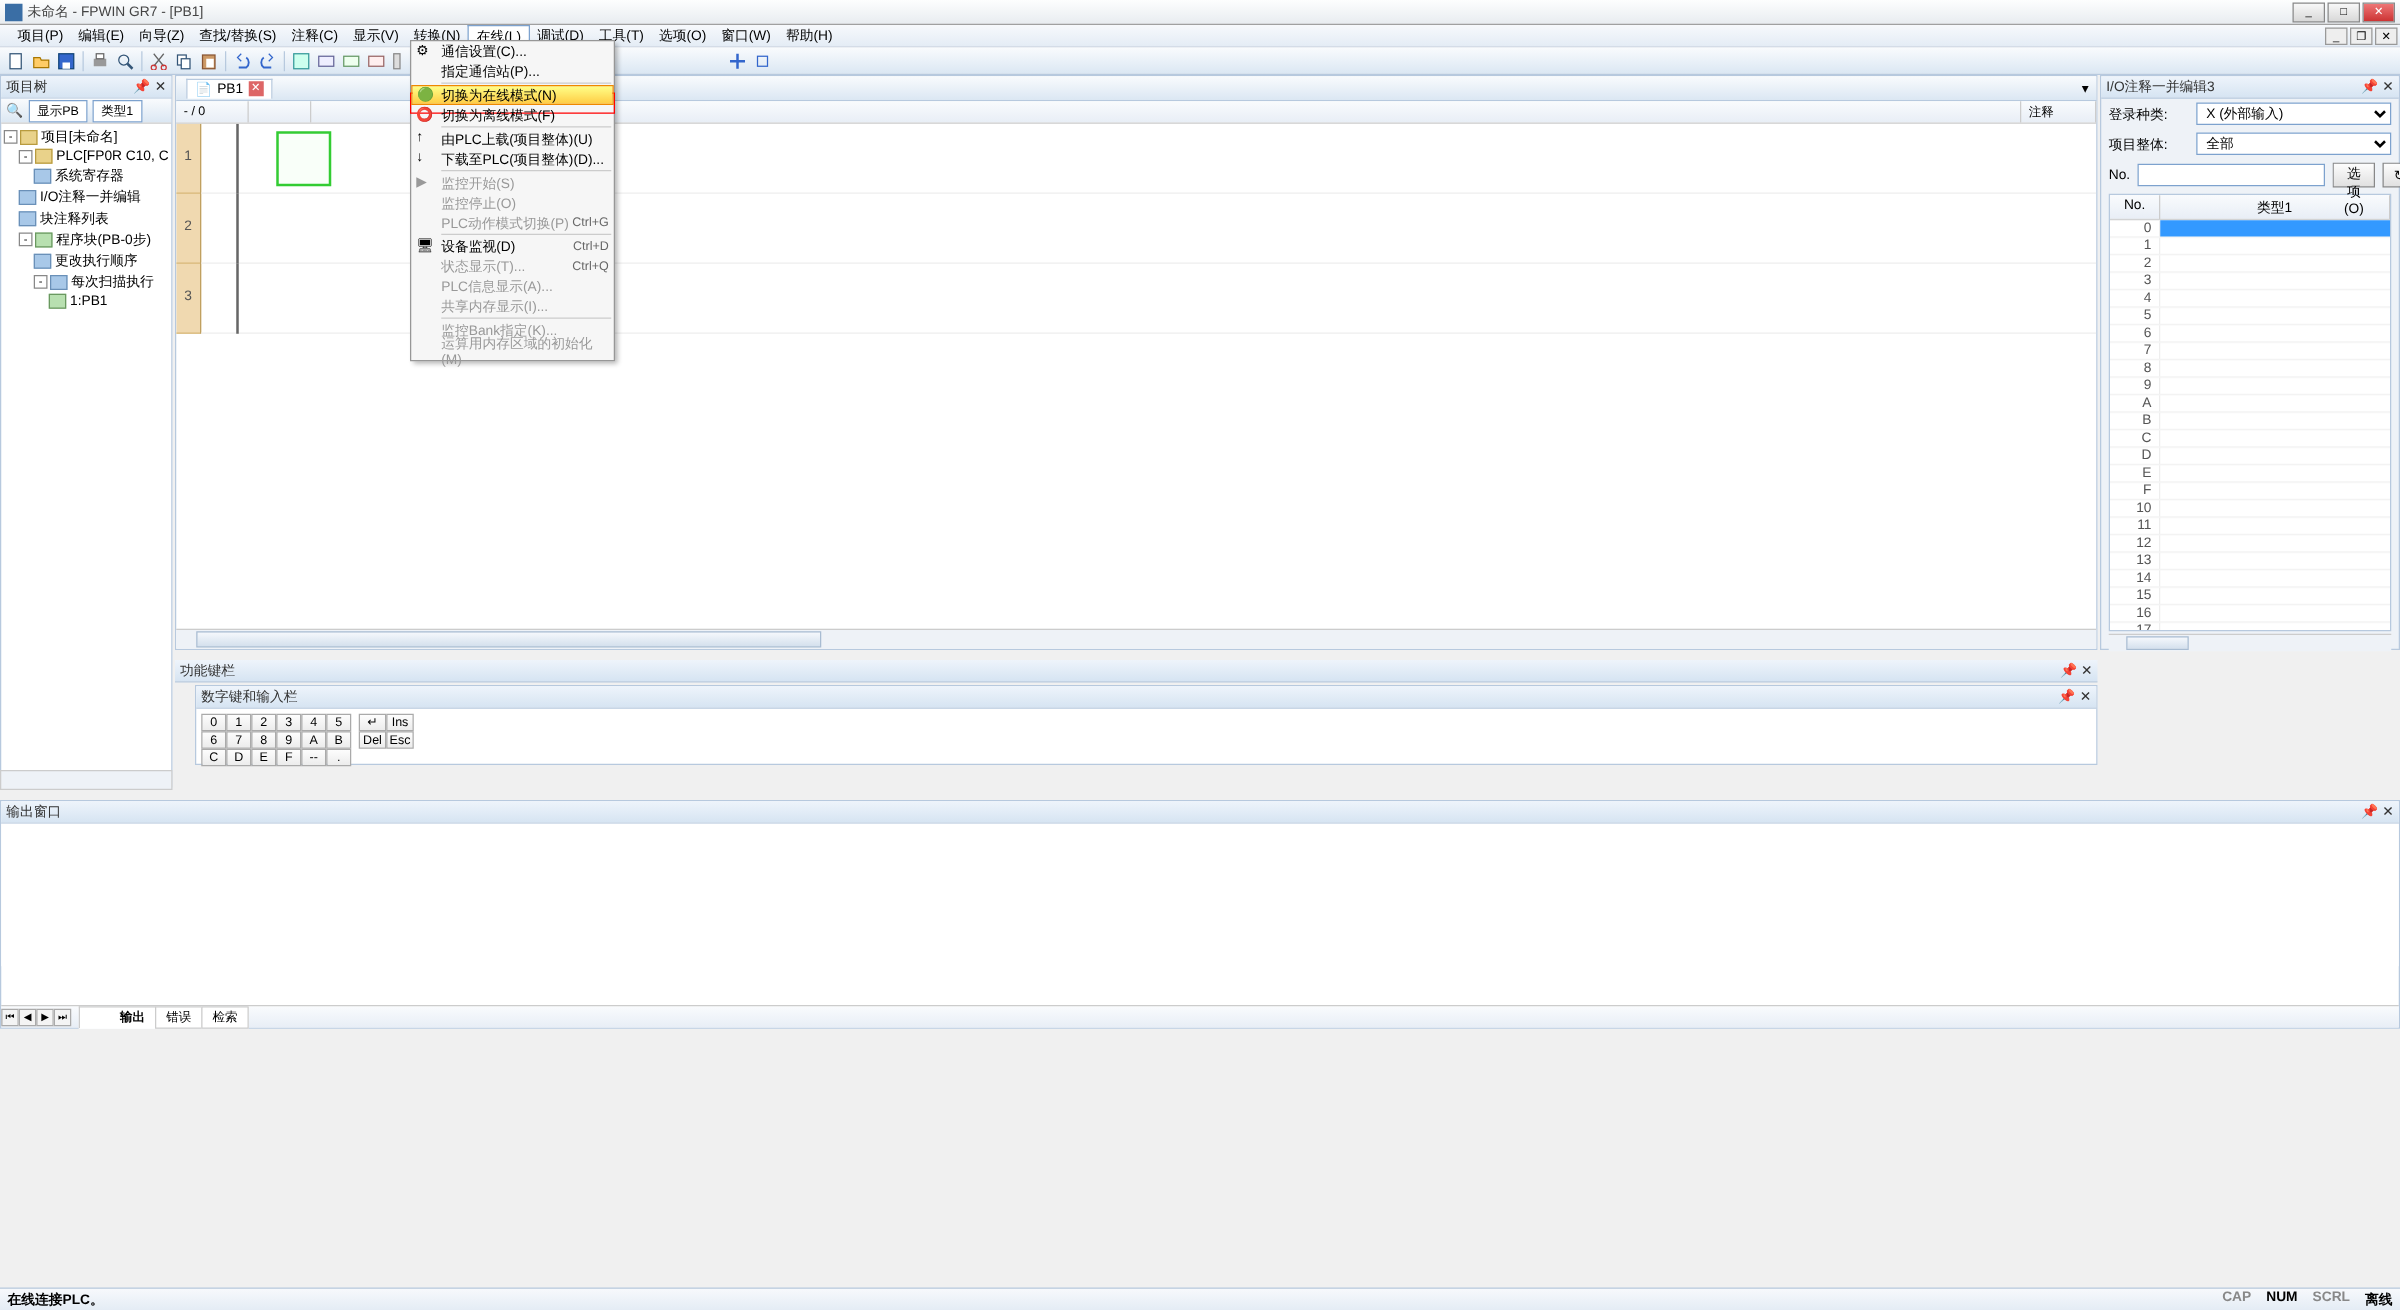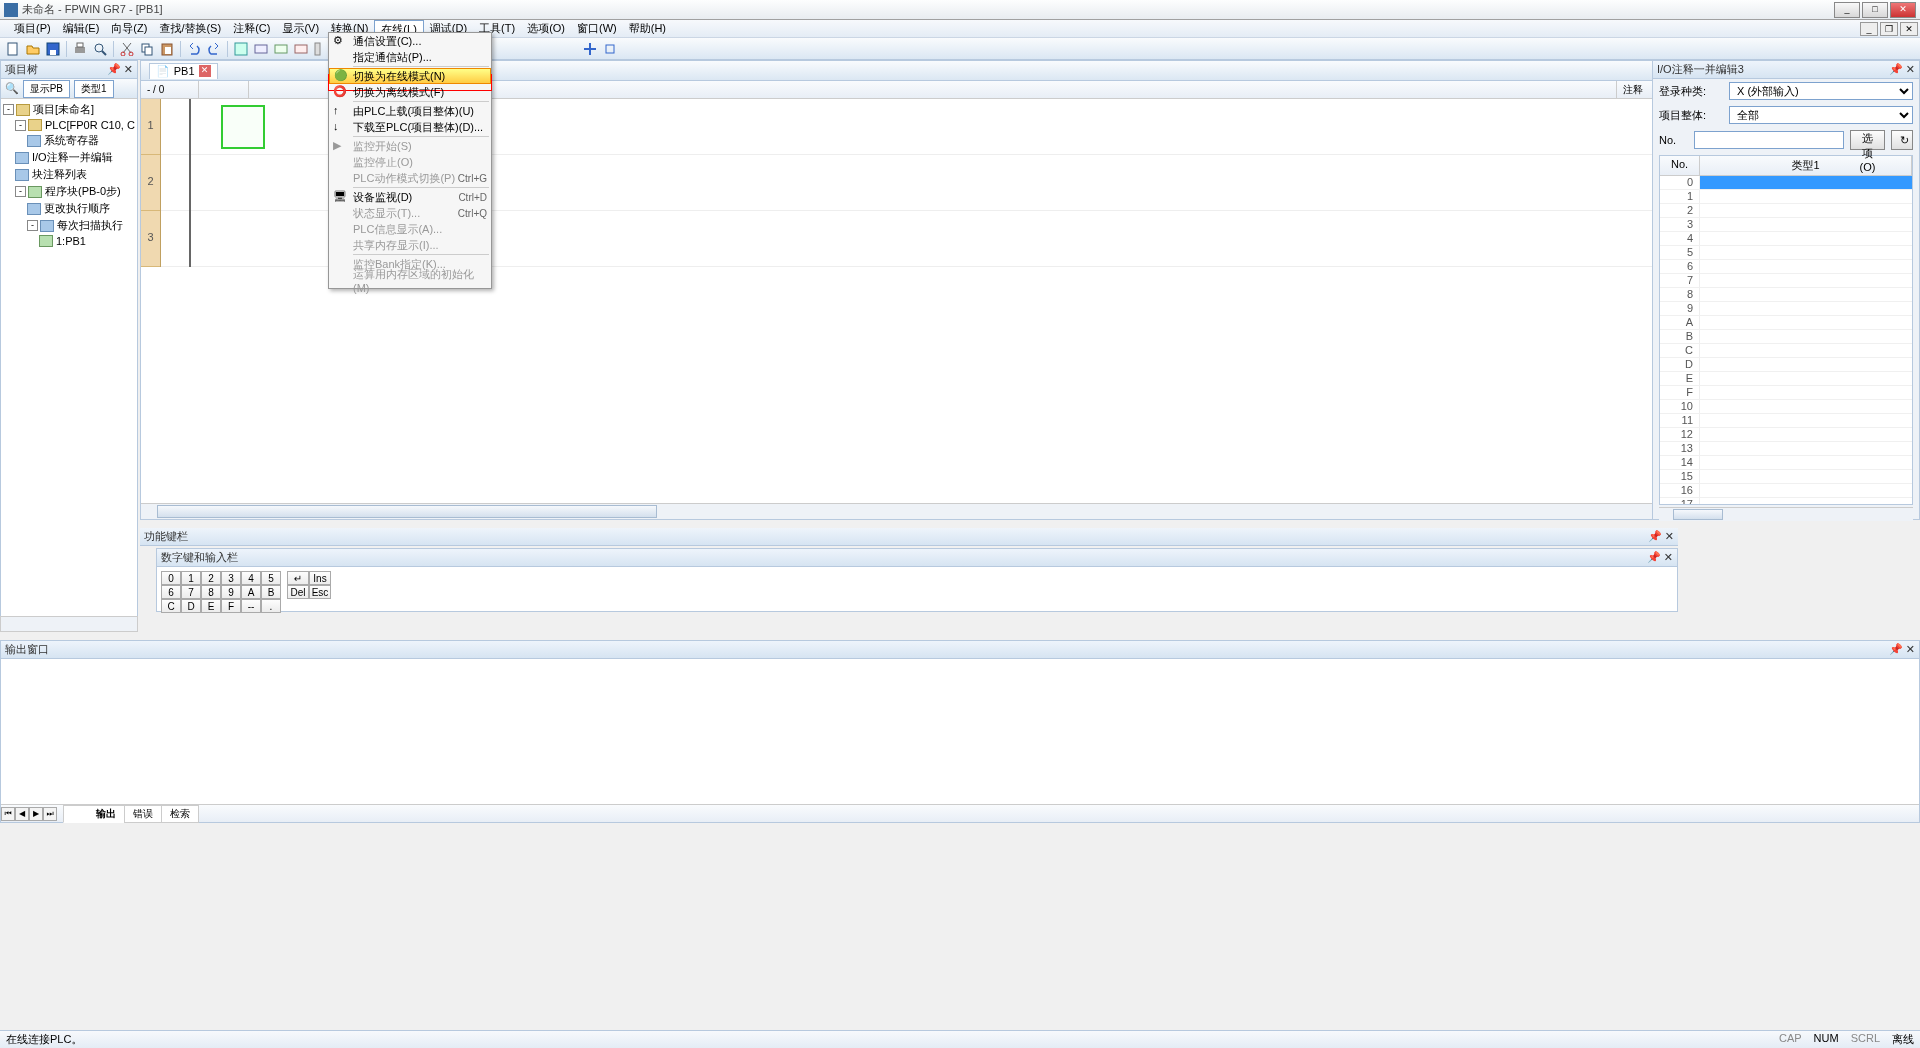--- a/index.html
+++ b/index.html
@@ -67,21 +67,21 @@
 .dropdown .dd-item.disabled { color: #999; }
 .dropdown .dd-icon { position: absolute; left: 4px; width: 14px; height: 14px; }
 .dropdown .dd-sep { height: 1px; background: #ccc; margin: 1px 2px 1px 24px; }
 .dropdown .dd-shortcut { margin-left: auto; color: #666; font-size: 10px; }
 .dropdown .dd-outline { position:absolute; left:-1px; right:-1px; top:41px; height:17px; border:1px solid #f00; pointer-events:none;}
 
 
 .annotation { position: absolute; top: 72px; left: 520px; color: #d00; font-size: 14px; font-family: "SimSun"; }
 
 
-.io-panel { position: absolute; top: 60px; right: 0; width: 268px; height: 460px; background: #eef2f7; border: 1px solid #b7c9de; }
+.io-panel { position: absolute; top: 60px; right: 0; width: 240px; height: 460px; background: #eef2f7; border: 1px solid #b7c9de; }
 .io-form-row { display: flex; align-items: center; padding: 3px 6px; gap: 6px; }
 .io-form-row label { width: 64px; }
 .io-form-row select, .io-form-row input { flex: 1; height: 18px; border: 1px solid #7da2ce; background: #fff; padding: 0 3px; font-size: 11px; }
 .io-btn { height: 20px; padding: 0 8px; border: 1px solid #888; background: linear-gradient(#fdfdfd,#e0e0e0); cursor: pointer; }
 .io-refresh { width: 22px; }
 .io-table { margin: 2px 6px; border: 1px solid #b7c9de; background: #fff; height: 350px; overflow: auto; }
 .io-th { display: flex; background: linear-gradient(#f9fbfd,#e8eef6); border-bottom: 1px solid #ccc; }
 .io-th-cell { padding: 2px 4px; border-right: 1px solid #ccc; text-align: center; }
 .io-tr { display: flex; border-bottom: 1px solid #f0f0f0; height: 14px; }
 .io-td-no { width: 40px; text-align: right; padding-right: 6px; border-right: 1px solid #eee; color: #555; }
@@ -104,21 +104,21 @@
 
 
 .output-panel { position: absolute; top: 640px; left: 0; right: 0; height: 183px; background: #fff; border: 1px solid #b7c9de; }
 .output-tabs { position: absolute; left: 0; right: 0; bottom: 0; height: 18px; background: linear-gradient(#f9fbfd,#e8eef6); display: flex; align-items: center; border-top: 1px solid #ccc;}
 .output-nav { display:flex; gap:0; margin-right:6px;}
 .output-nav-btn { width:14px; height:14px; border:1px solid #aaa; background:#f4f4f4; text-align:center; font-size:8px; line-height:12px; cursor:pointer;}
 .output-tab { padding: 1px 8px; border: 1px solid #ccc; background: #fff; margin-right: -1px; cursor: pointer; font-size:10px; }
 .output-tab.active { background: #fff; border-bottom-color: #fff; font-weight: bold; padding-left: 32px; }
 
 
-.statusbar { position: absolute; bottom: 0; left: 0; right: 0; height: 18px; background: linear-gradient(#f7f9fc,#e4ecf5); border-top: 1px solid #b7c9de; display: flex; align-items: center; padding: 0 6px; font-size: 11px; }
+.statusbar { position: absolute; bottom: 0; left: 0; right: 0; height: 18px; background: linear-gradient(#f7f9fc,#e4ecf5); border-top: 1px solid #b7c9de; display: flex; align-items: center; padding: 0 6px; font-size: 11px; font-weight: bold; }
 .statusbar .sb-right { margin-left: auto; display: flex; gap: 12px; }
 .statusbar .sb-cell { color: #888; }
 
 svg { display:block; }
 </style>
 </head>
 <body>
 
 <div class="titlebar">
   <div class="app-icon"></div>

